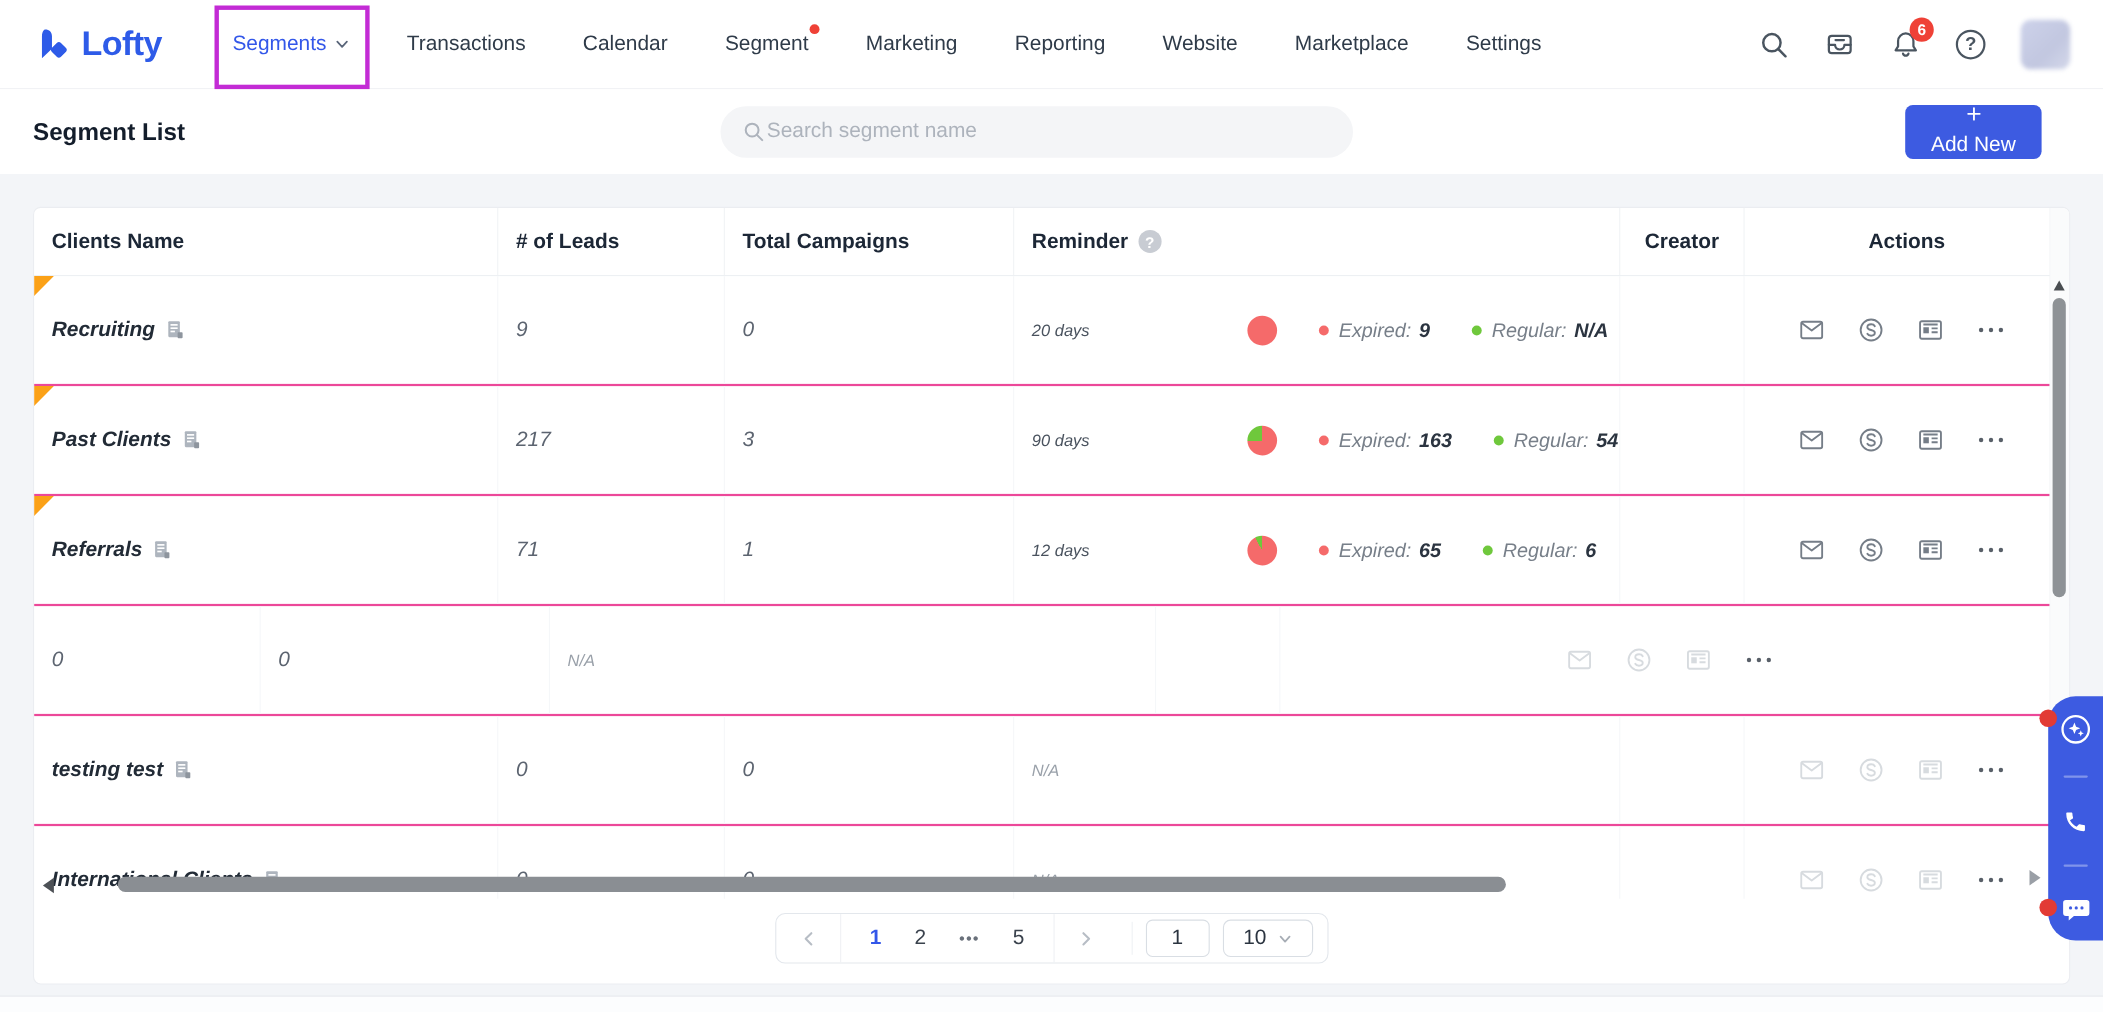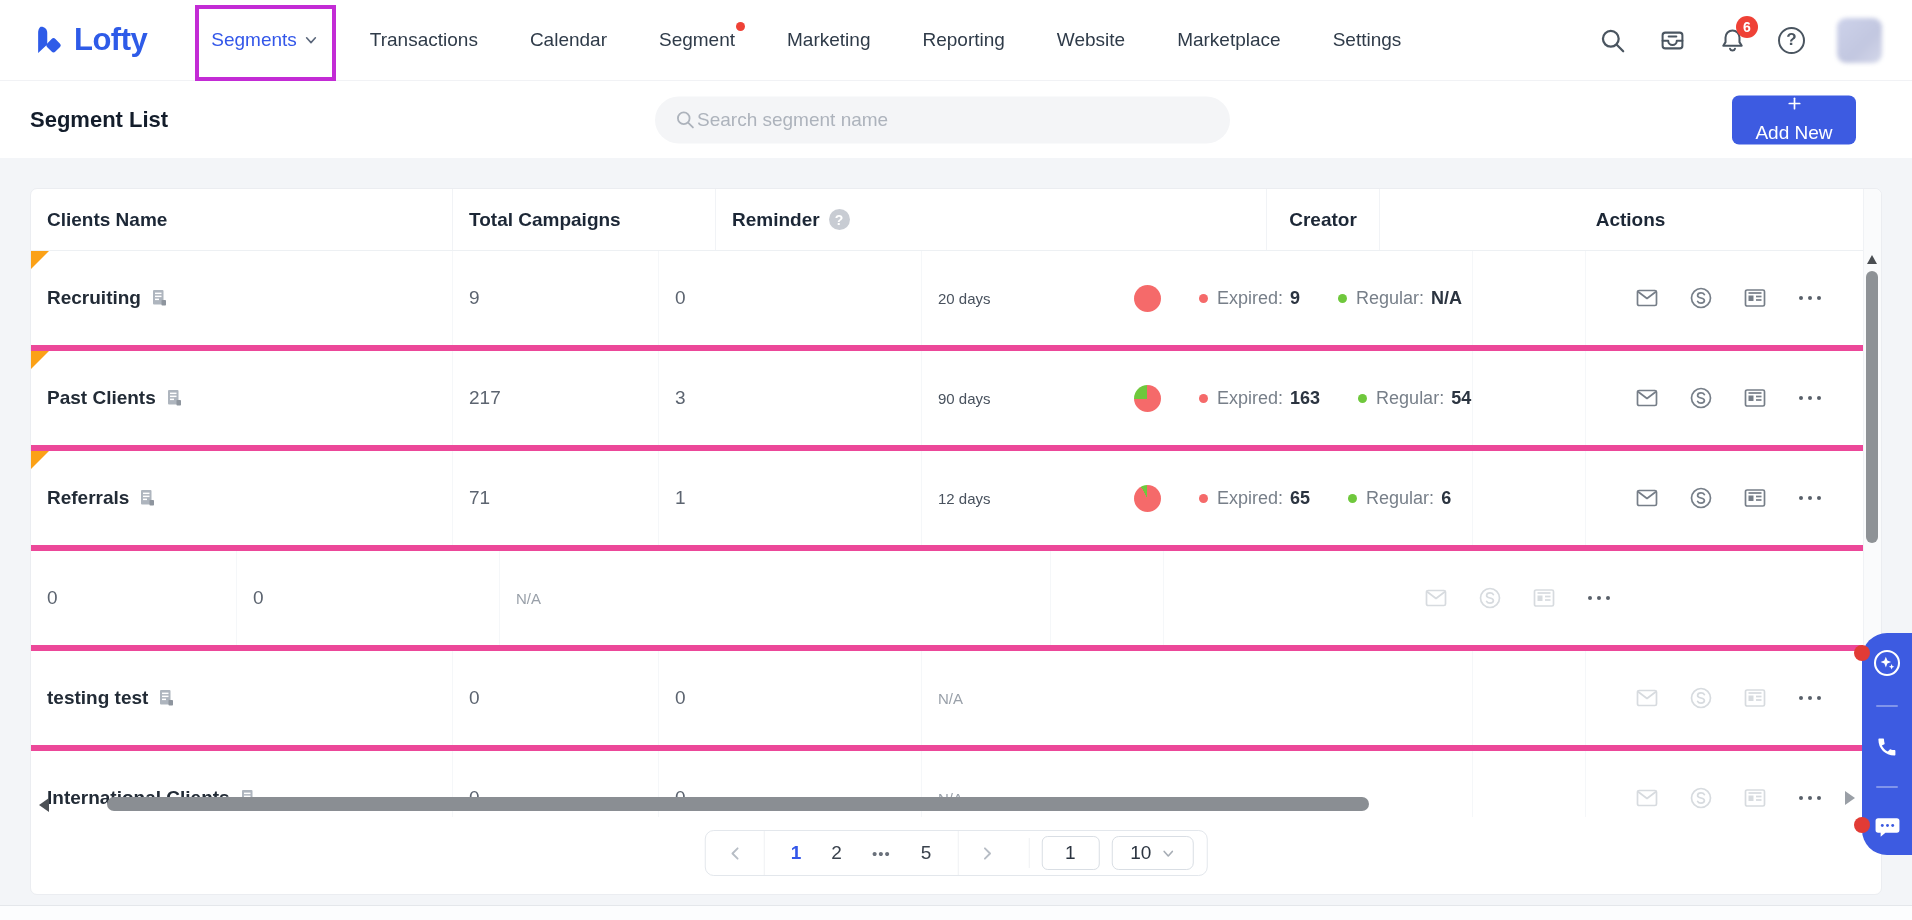--- a/index.html
+++ b/index.html
@@ -64,21 +64,21 @@
   .hcell { display:flex; align-items:center; gap:9px; padding-left:16px;
     font-size:19px; font-weight:700; color:#1C2736; border-right:1px solid #F1F3F6; }
   .hcell.c4, .hcell.c5 { justify-content:center; padding-left:0; }
   .hcell.c5 { border-right:none; }
   .c0 { width:422px; } .c1 { width:206px; } .c2 { width:263px; }
   .c3 { width:551px; } .c4 { width:113px; } .c5 { flex:1; }
   .help-icon { width:21px; height:21px; border-radius:50%; background:#C8CCD3; color:#fff;
     font-size:14px; font-weight:700; display:flex; align-items:center; justify-content:center;
     cursor:pointer; }
   .tbody { position:relative; height:566px; overflow:hidden; }
-  .trow { position:relative; display:flex; height:100px; border-bottom:6px solid #ec4899; }
+  .trow { position:relative; display:flex; height:100px; border-bottom:2px solid #ec4899;font-style:italic; }
   .cell { display:flex; align-items:center; padding-left:16px; border-right:1px solid #F5F7F9;
     font-size:19px; color:#5C6470; }
   .cell.c5 { border-right:none; }
   .flag { display:none; position:absolute; top:0; left:0; width:0; height:0;
     border-top:18px solid #FBA117; border-right:18px solid transparent; }
   .trow.flagged .flag { display:block; }
   .rowname { font-size:19px; font-weight:700; color:#222B36; cursor:pointer; }
   .seg-icon { margin-left:10px; cursor:pointer; }
   .rem-days { width:176px; font-size:15px; color:#49525E; }
   .trow.disabled .rem-days { color:#99A0A9; }
@@ -235,20 +235,23 @@
     </svg>
     <span>Add New</span>
   </button>
 </section>
 
 <main class="main">
   <div class="card">
     <div class="thead">
         <div class="hcell c0">
           <span>Clients Name</span>
+        </div>
+        <div class="hcell c1">
+          <span># of Leads</span>
         </div>
         <div class="hcell c2">
           <span>Total Campaigns</span>
         </div>
         <div class="hcell c3">
           <span>Reminder</span>
           <span class="help-icon">?</span>
         </div>
         <div class="hcell c4">
           <span>Creator</span>

